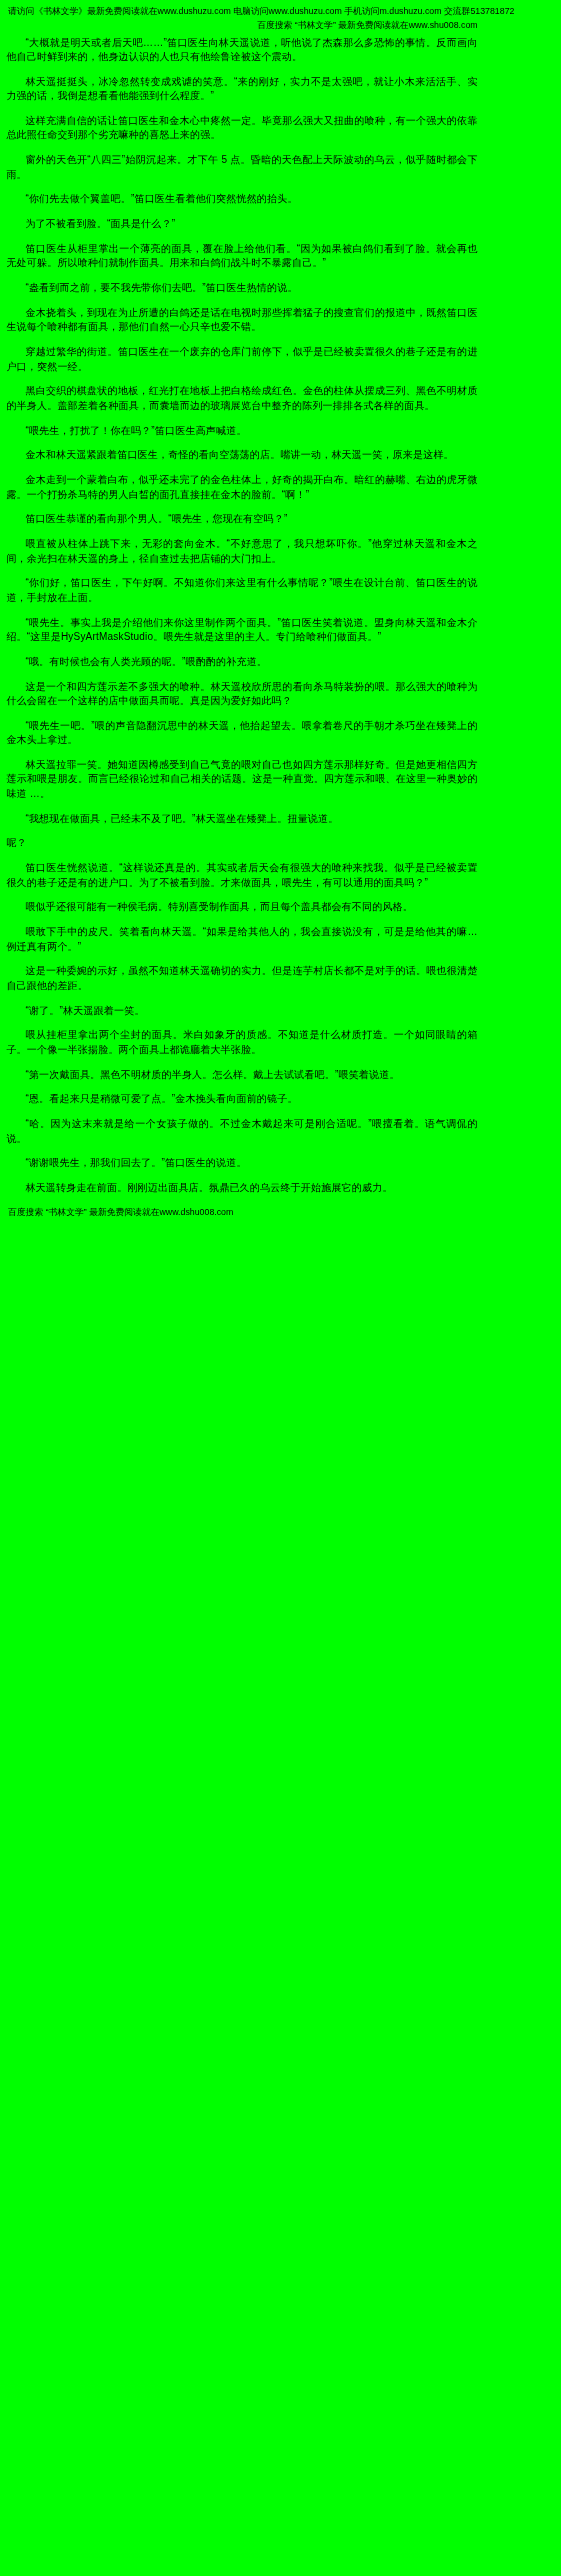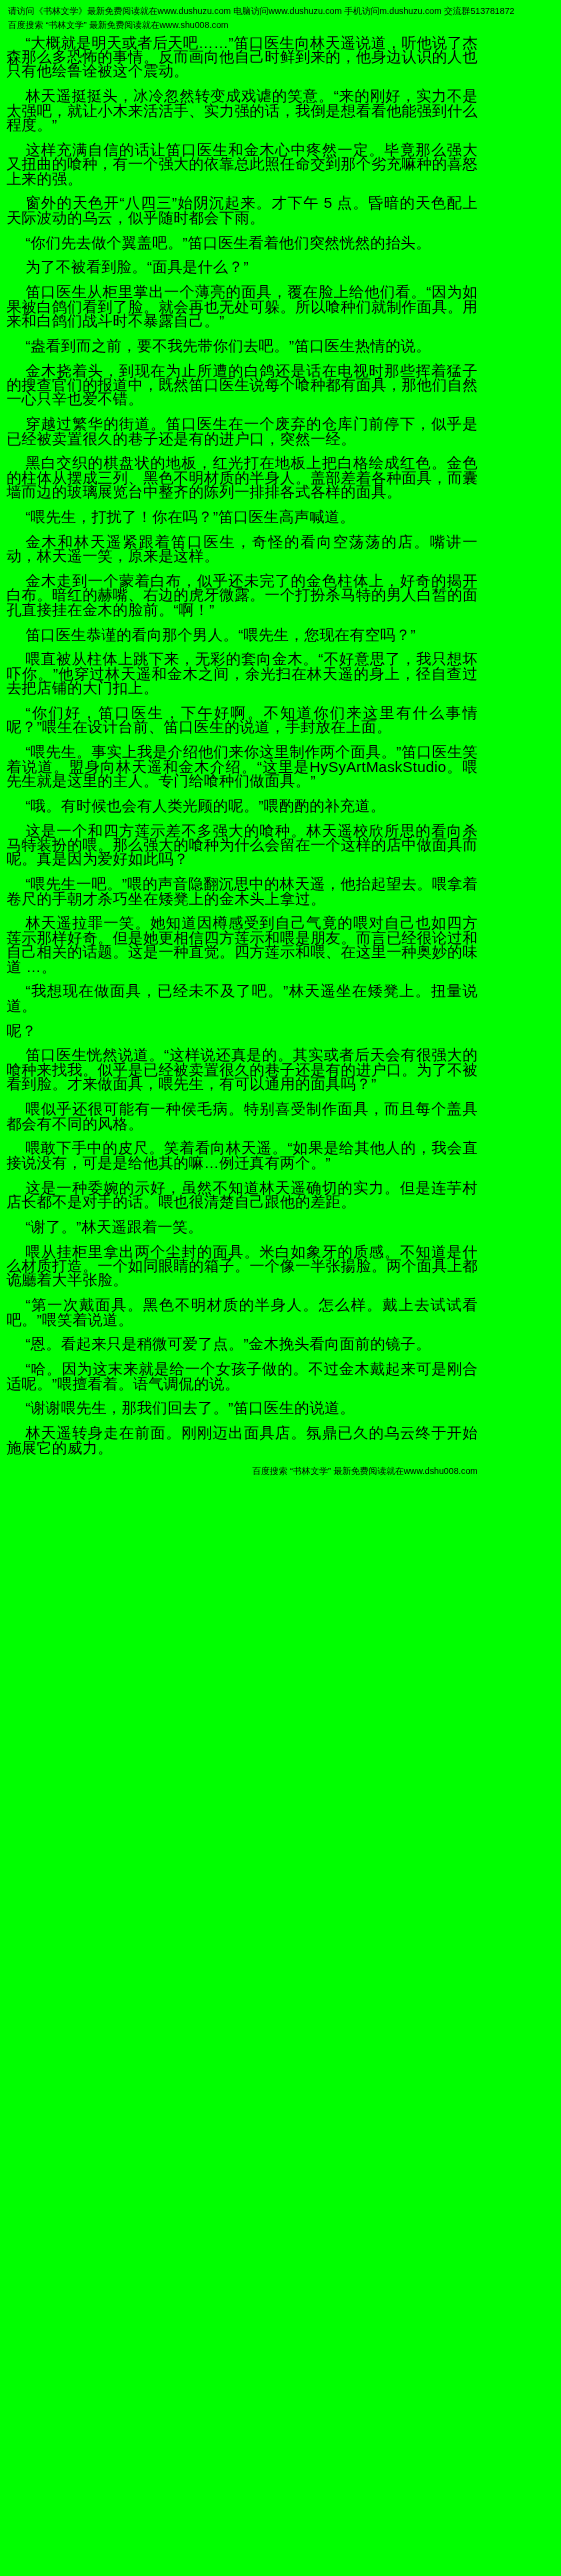--- a/index.html
+++ b/index.html
@@ -24,41 +24,41 @@
     line-height: 13px;
     color: #000000;
     margin: 0 0 1.6px 1.6px;
     white-space: nowrap;
   }
   .site-line {
     font-size: 8.8px;
     line-height: 13px;
     margin: 0 0 3.2px 1.6px;
     white-space: nowrap;
+    text-align: right;
   }
   .site-line .site-name {
     color: #000000;
   }
   p.para {
     margin: 0 0 10.4px 0;
     line-height: 14.4px;
-    font-size: 15px;
+    font-size: 10px;
     text-indent: 19px;
     text-align: justify;
     letter-spacing: 0.2px;
   }
   p.para.noindent {
     text-indent: 0;
   }
   .footer-line {
     font-size: 8.8px;
     line-height: 13px;
     margin: 1.6px 0 0 1.6px;
     white-space: nowrap;
-    text-align: right;
   }
 </style>
 </head>
 <body>
 
 <div class="page">
 
   <div class="header-line">请访问《书林文学》最新免费阅读就在www.dushuzu.com 电脑访问www.dushuzu.com 手机访问m.dushuzu.com 交流群513781872</div>
 
   <div class="site-line">

